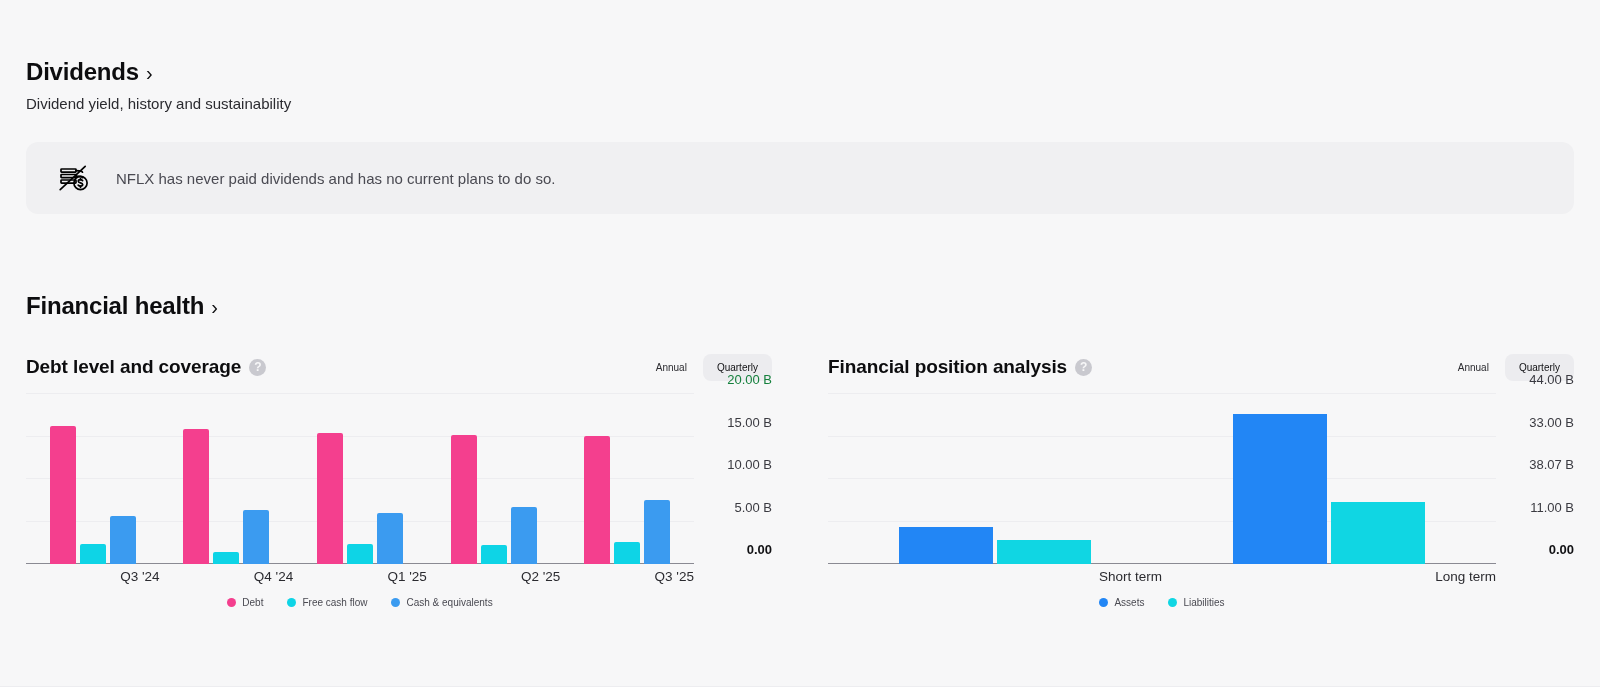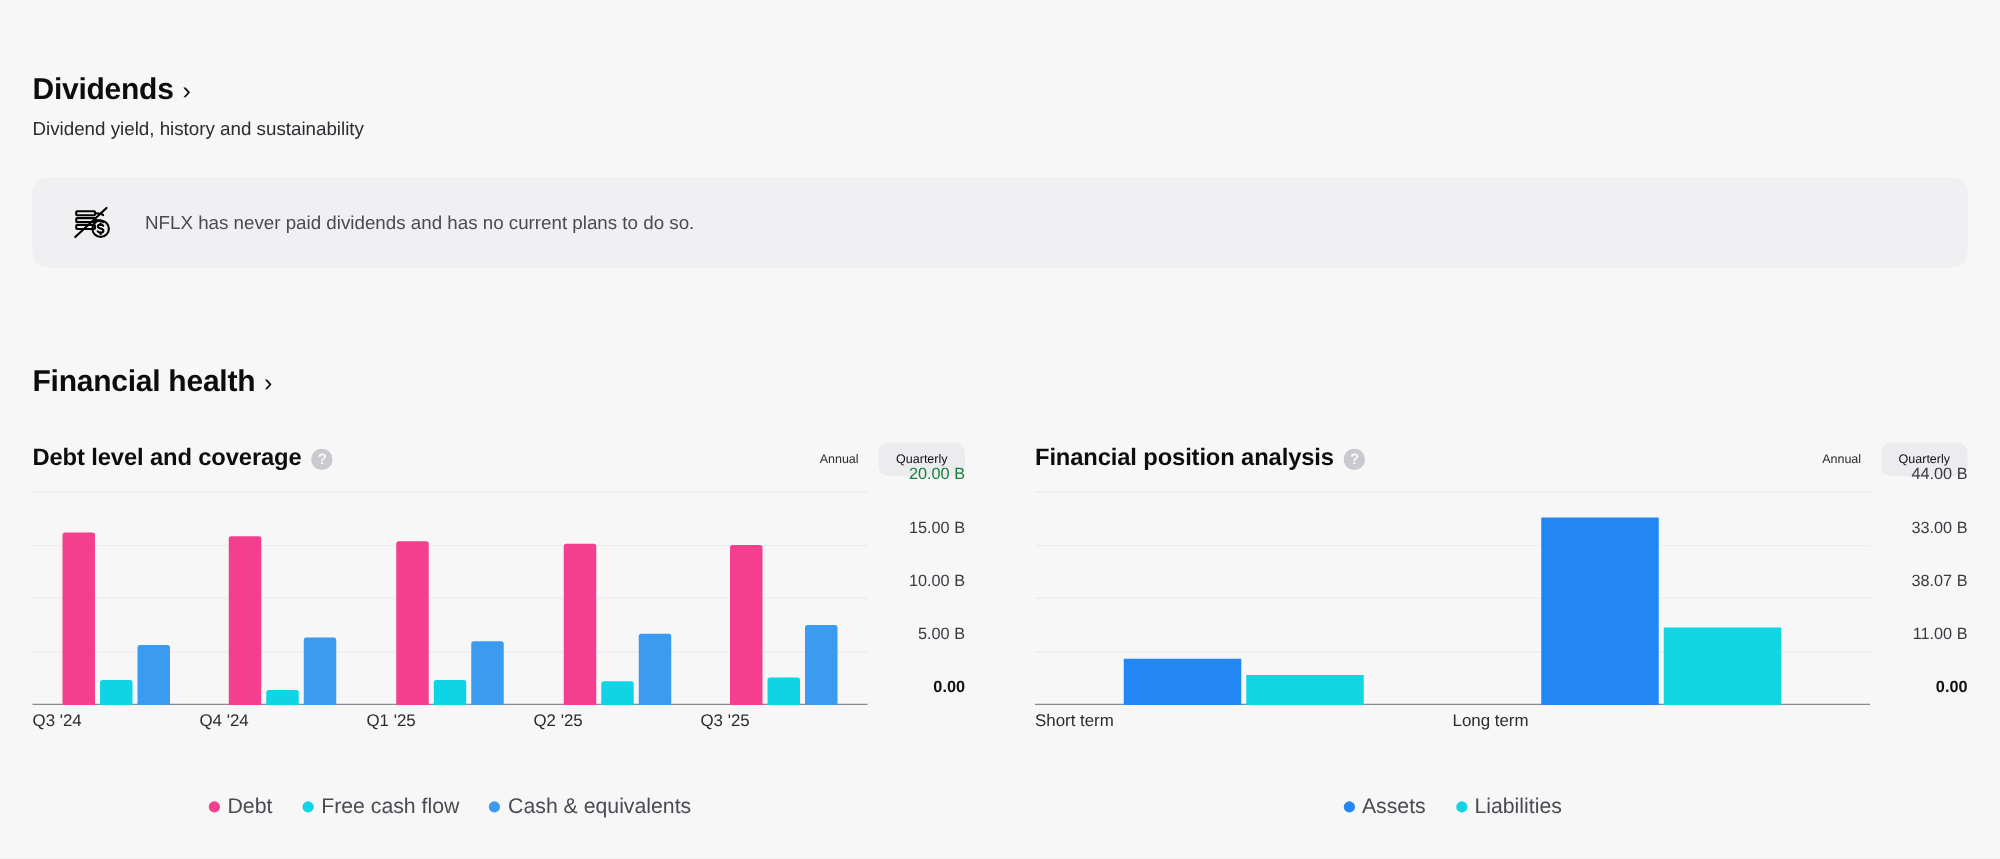--- a/index.html
+++ b/index.html
@@ -123,31 +123,31 @@
     gap: 4px;
   }
   .bar { width: 26px; border-radius: 2px 2px 0 0; }
   .bar.wide { width: 94px; border-radius: 0; }
 
   .xlabels {
     position: absolute; left: 0; right: 78px; bottom: 0; height: 24px;
     display: flex;
   }
   .xlabel {
-    flex: 1; text-align: left;
+    flex: 1; text-align: right;
     font-size: 13.5px; color: #2b2b30;
     line-height: 24px;
   }
 
   .legend {
     display: flex; justify-content: center; align-items: center;
     gap: 24px; margin-top: 8px;
     padding-right: 78px;
   }
-  .legend-item { display: flex; align-items: center; gap: 6px; font-size: 17px; color: #4a4a52; margin-top: 38px; }
+  .legend-item { display: flex; align-items: center; gap: 6px; font-size: 10px; color: #4a4a52; }
   .legend-dot { width: 9px; height: 9px; border-radius: 50%; display: inline-block; }
 
   .bottom-divider {
     position: absolute; left: 0; bottom: 0; width: 1600px; height: 1px; background: #ededf0;
   }
 </style>
 </head>
 <body>
 
 <div class="page">

